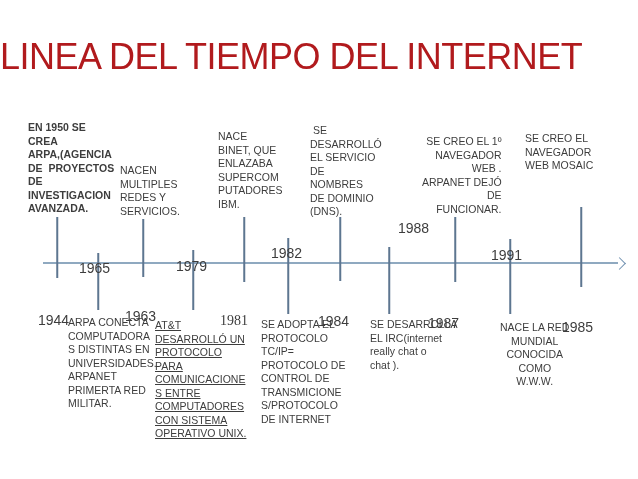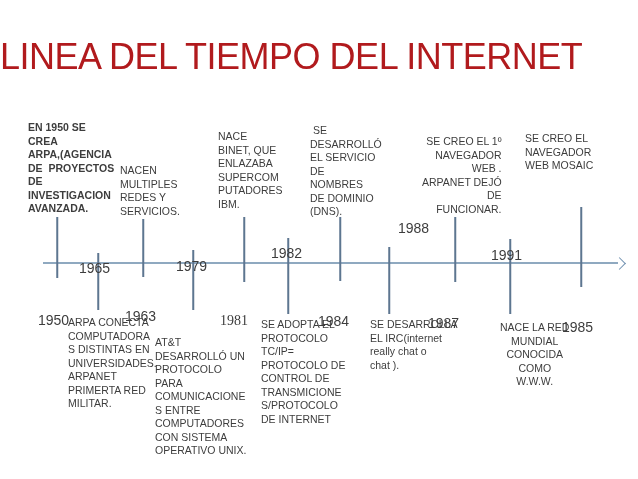--- a/index.html
+++ b/index.html
@@ -66,21 +66,21 @@
 </style>
 </head>
 <body>
 
 <div class="slide">
   <h1 class="title">LINEA DEL TIEMPO DEL INTERNET</h1>
   <div class="timeline-line"></div>
   <div class="arrowhead"></div>
   <div id="timeline-events">
       <div class="tick" style="left: 57px; top: 217px; height: 61px;"></div>
-      <div class="year" style="left: 38px; top: 288px;">1950</div>
+      <div class="year" style="left: 38px; top: 288px;">1944</div>
       <div class="note note-above" style="left: 28px; top: 121px; font-weight: bold;">EN 1950 SE
 CREA
 ARPA,(AGENCIA
 DE  PROYECTOS
 DE
 INVESTIGACION
 AVANZADA.</div>
       <div class="tick" style="left: 98px; top: 253px; height: 57px;"></div>
       <div class="year" style="left: 79px; top: 236px;">1965</div>
       <div class="note note-below" style="left: 68px; top: 316px;">ARPA CONECTA
@@ -91,21 +91,21 @@
 PRIMERTA RED
 MILITAR.</div>
       <div class="tick" style="left: 143px; top: 219px; height: 58px;"></div>
       <div class="year" style="left: 125px; top: 284px;">1963</div>
       <div class="note note-above" style="left: 120px; top: 164px;">NACEN
 MULTIPLES
 REDES Y
 SERVICIOS.</div>
       <div class="tick" style="left: 193px; top: 250px; height: 60px;"></div>
       <div class="year" style="left: 176px; top: 234px;">1979</div>
-      <div class="note note-below" style="left: 155px; top: 336px;">AT&amp;T
+      <div class="note note-below" style="left: 155px; top: 319px; text-decoration: underline;">AT&amp;T
 DESARROLLÓ UN
 PROTOCOLO
 PARA
 COMUNICACIONE
 S ENTRE
 COMPUTADORES
 CON SISTEMA
 OPERATIVO UNIX.</div>
       <div class="tick" style="left: 244px; top: 217px; height: 65px;"></div>
       <div class="year" style="left: 220px; top: 289px; font-family: Liberation Serif, serif;">1981</div>

